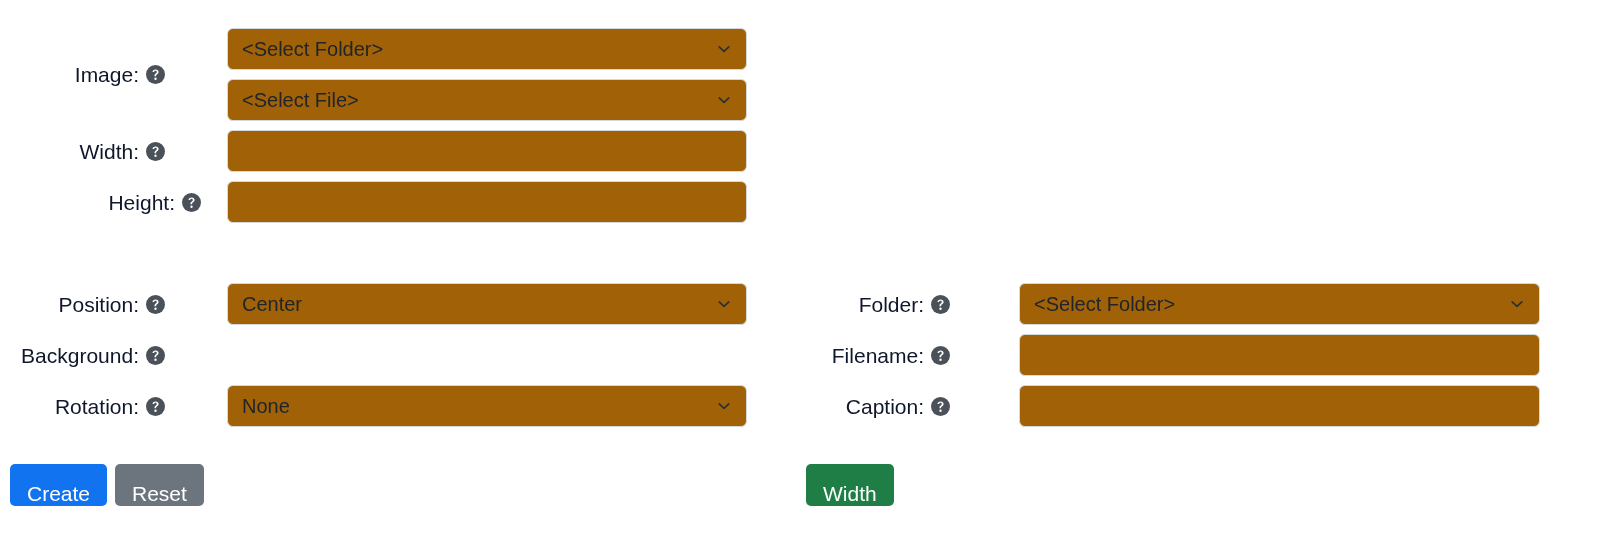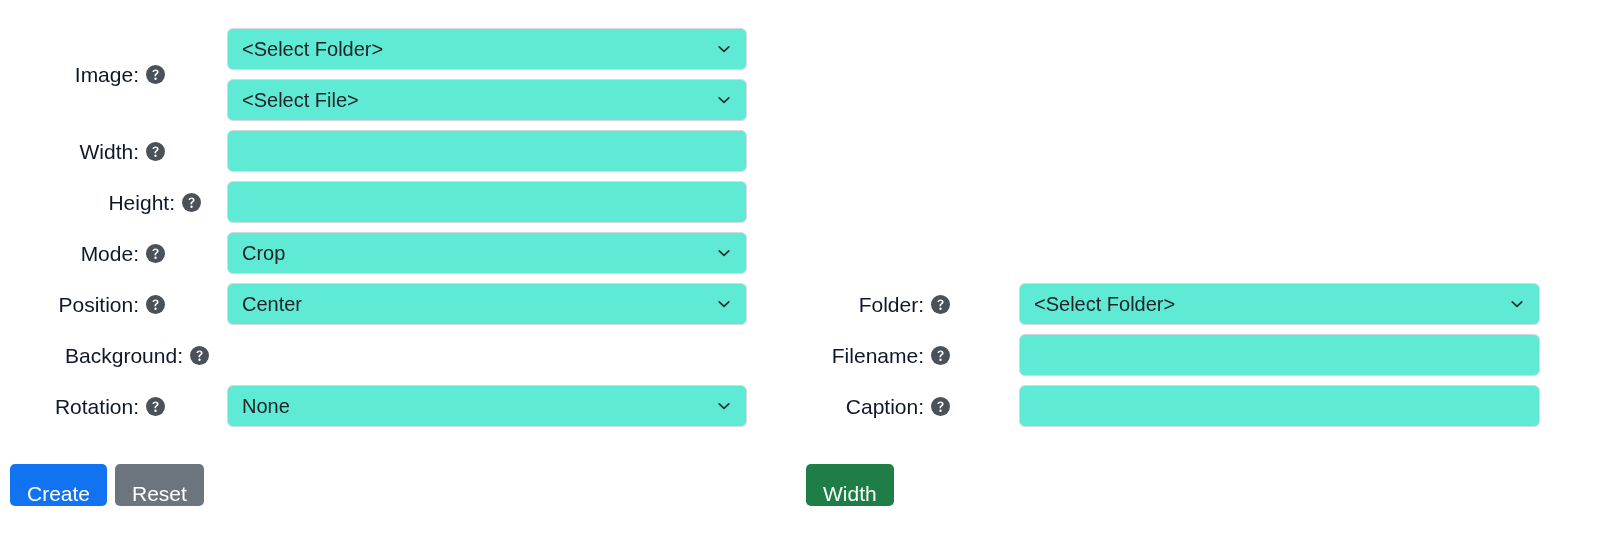--- a/index.html
+++ b/index.html
@@ -49,21 +49,21 @@
     height: 19px;
     flex: 0 0 19px;
     display: inline-block;
   }
   .help-icon svg { display: block; }
 
   
   .control {
     box-sizing: border-box;
     height: 42px;
-    background: #5eead4;
+    background: #a16207;
     border: 1px solid #d6d9dc;
     border-radius: 6px;
     font-family: "Liberation Sans", sans-serif;
     font-size: 20px;
     color: #212529;
     padding: 0 14px;
     display: flex;
     align-items: center;
     position: relative;
   }
@@ -169,40 +169,20 @@
           <path d="M5.5 5.9c0-1.3 1.1-2.2 2.6-2.2 1.5 0 2.5.9 2.5 2.1 0 .9-.45 1.45-1.2 1.95-.63.42-.85.72-.85 1.3v.35H7.15v-.5c0-.85.33-1.33 1.08-1.82.63-.42.84-.7.84-1.2 0-.58-.44-1-1.07-1-.65 0-1.08.42-1.12 1.02H5.5z" fill="#ffffff"></path>
           <circle cx="8.0" cy="11.55" r="1.0" fill="#ffffff"></circle>
         </svg>
       </span>
     </div>
     <div class="control textbox" style="position:absolute; left:227px; top:0; width:520px;">
       <span class="sel-value"></span>
     </div>
   </div>
 
-  <div class="field-row" style="left:0px; top:232px; width:750px; height:42px;">
-    <div class="field-label" style="width:165px; height:42px;">
-      <span>Mode:</span>
-      <span class="help-icon">
-        <svg viewBox="0 0 16 16" width="19" height="19" xmlns="http://www.w3.org/2000/svg">
-          <circle cx="8" cy="8" r="8" fill="#4a5159"></circle>
-          <path d="M5.5 5.9c0-1.3 1.1-2.2 2.6-2.2 1.5 0 2.5.9 2.5 2.1 0 .9-.45 1.45-1.2 1.95-.63.42-.85.72-.85 1.3v.35H7.15v-.5c0-.85.33-1.33 1.08-1.82.63-.42.84-.7.84-1.2 0-.58-.44-1-1.07-1-.65 0-1.08.42-1.12 1.02H5.5z" fill="#ffffff"></path>
-          <circle cx="8.0" cy="11.55" r="1.0" fill="#ffffff"></circle>
-        </svg>
-      </span>
-    </div>
-    <div class="control select" style="position:absolute; left:227px; top:0; width:520px;">
-      <span class="sel-value">Crop</span>
-      <span class="chevron">
-        <svg viewBox="0 0 16 16" width="16" height="16" xmlns="http://www.w3.org/2000/svg">
-          <path d="M3.2 5.8 L8 10.4 L12.8 5.8" stroke="#2b3035" stroke-width="1.7" fill="none" stroke-linecap="round" stroke-linejoin="round"></path>
-        </svg>
-      </span>
-    </div>
-  </div>
 
   <div class="field-row" style="left:0px; top:283px; width:750px; height:42px;">
     <div class="field-label" style="width:165px; height:42px;">
       <span>Position:</span>
       <span class="help-icon">
         <svg viewBox="0 0 16 16" width="19" height="19" xmlns="http://www.w3.org/2000/svg">
           <circle cx="8" cy="8" r="8" fill="#4a5159"></circle>
           <path d="M5.5 5.9c0-1.3 1.1-2.2 2.6-2.2 1.5 0 2.5.9 2.5 2.1 0 .9-.45 1.45-1.2 1.95-.63.42-.85.72-.85 1.3v.35H7.15v-.5c0-.85.33-1.33 1.08-1.82.63-.42.84-.7.84-1.2 0-.58-.44-1-1.07-1-.65 0-1.08.42-1.12 1.02H5.5z" fill="#ffffff"></path>
           <circle cx="8.0" cy="11.55" r="1.0" fill="#ffffff"></circle>
         </svg>
@@ -212,21 +192,21 @@
       <span class="sel-value">Center</span>
       <span class="chevron">
         <svg viewBox="0 0 16 16" width="16" height="16" xmlns="http://www.w3.org/2000/svg">
           <path d="M3.2 5.8 L8 10.4 L12.8 5.8" stroke="#2b3035" stroke-width="1.7" fill="none" stroke-linecap="round" stroke-linejoin="round"></path>
         </svg>
       </span>
     </div>
   </div>
 
   <div class="field-row" style="left:0px; top:334px; width:750px; height:42px;">
-    <div class="field-label" style="width:165px; height:42px;padding-left:44px;">
+    <div class="field-label" style="width:165px; height:42px;">
       <span>Background:</span>
       <span class="help-icon">
         <svg viewBox="0 0 16 16" width="19" height="19" xmlns="http://www.w3.org/2000/svg">
           <circle cx="8" cy="8" r="8" fill="#4a5159"></circle>
           <path d="M5.5 5.9c0-1.3 1.1-2.2 2.6-2.2 1.5 0 2.5.9 2.5 2.1 0 .9-.45 1.45-1.2 1.95-.63.42-.85.72-.85 1.3v.35H7.15v-.5c0-.85.33-1.33 1.08-1.82.63-.42.84-.7.84-1.2 0-.58-.44-1-1.07-1-.65 0-1.08.42-1.12 1.02H5.5z" fill="#ffffff"></path>
           <circle cx="8.0" cy="11.55" r="1.0" fill="#ffffff"></circle>
         </svg>
       </span>
     </div>
   </div>

